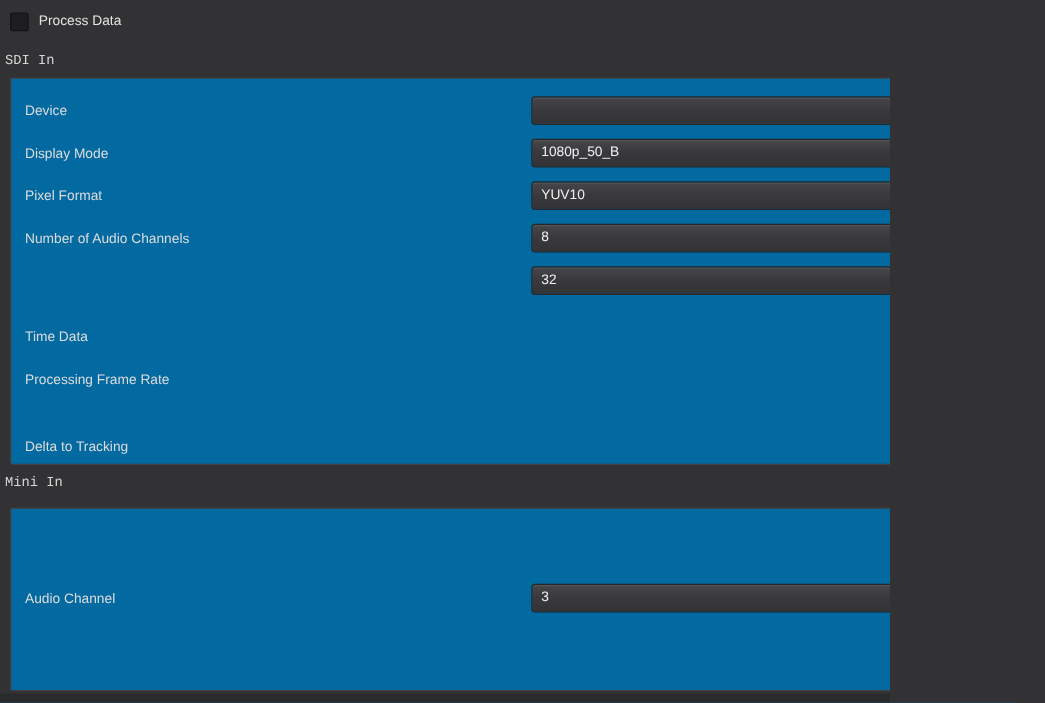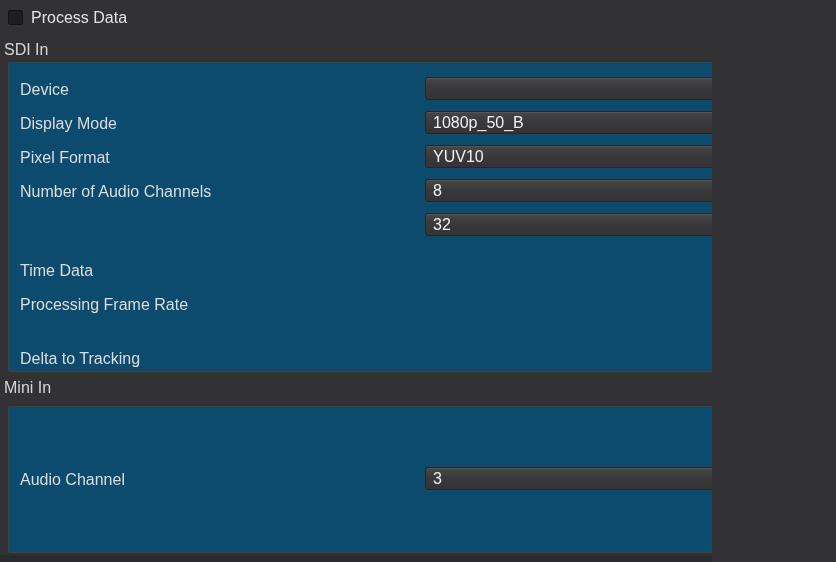--- a/index.html
+++ b/index.html
@@ -7,21 +7,21 @@
     padding: 0;
     background: #323234;
     font-family: "Liberation Sans", "DejaVu Sans", sans-serif;
   }
   .panel {
     position: relative;
     width: 712px;
     height: 562px;
     background: #323234;
     overflow: hidden;
-    font-size: 16px;
+    font-size: 11px;
     color: #dcdcdc;
   }
   .checkbox-row {
     position: absolute;
     left: 8px;
     top: 10px;
     display: flex;
     align-items: center;
     gap: 8px;
   }
@@ -35,29 +35,30 @@
   }
   .checkbox-label {
     color: #e2e2e2;
     line-height: 15px;
   }
   .section-title {
     position: absolute;
     left: 4px;
     color: #d6d6d6;
     line-height: 15px;
+    font-family: Liberation Mono, monospace;
   }
   .groupbox {
     position: absolute;
     left: 8px;
     width: 821px;
     border: 1px solid #414144;
     border-radius: 2px;
     box-sizing: border-box;
-    background: #0c4a6e;
+    background: #0369a1;
   }
   .field-label {
     position: absolute;
     left: 11px;
     color: #dcdcdc;
     line-height: 15px;
     white-space: nowrap;
   }
   .dropdown {
     position: absolute;

